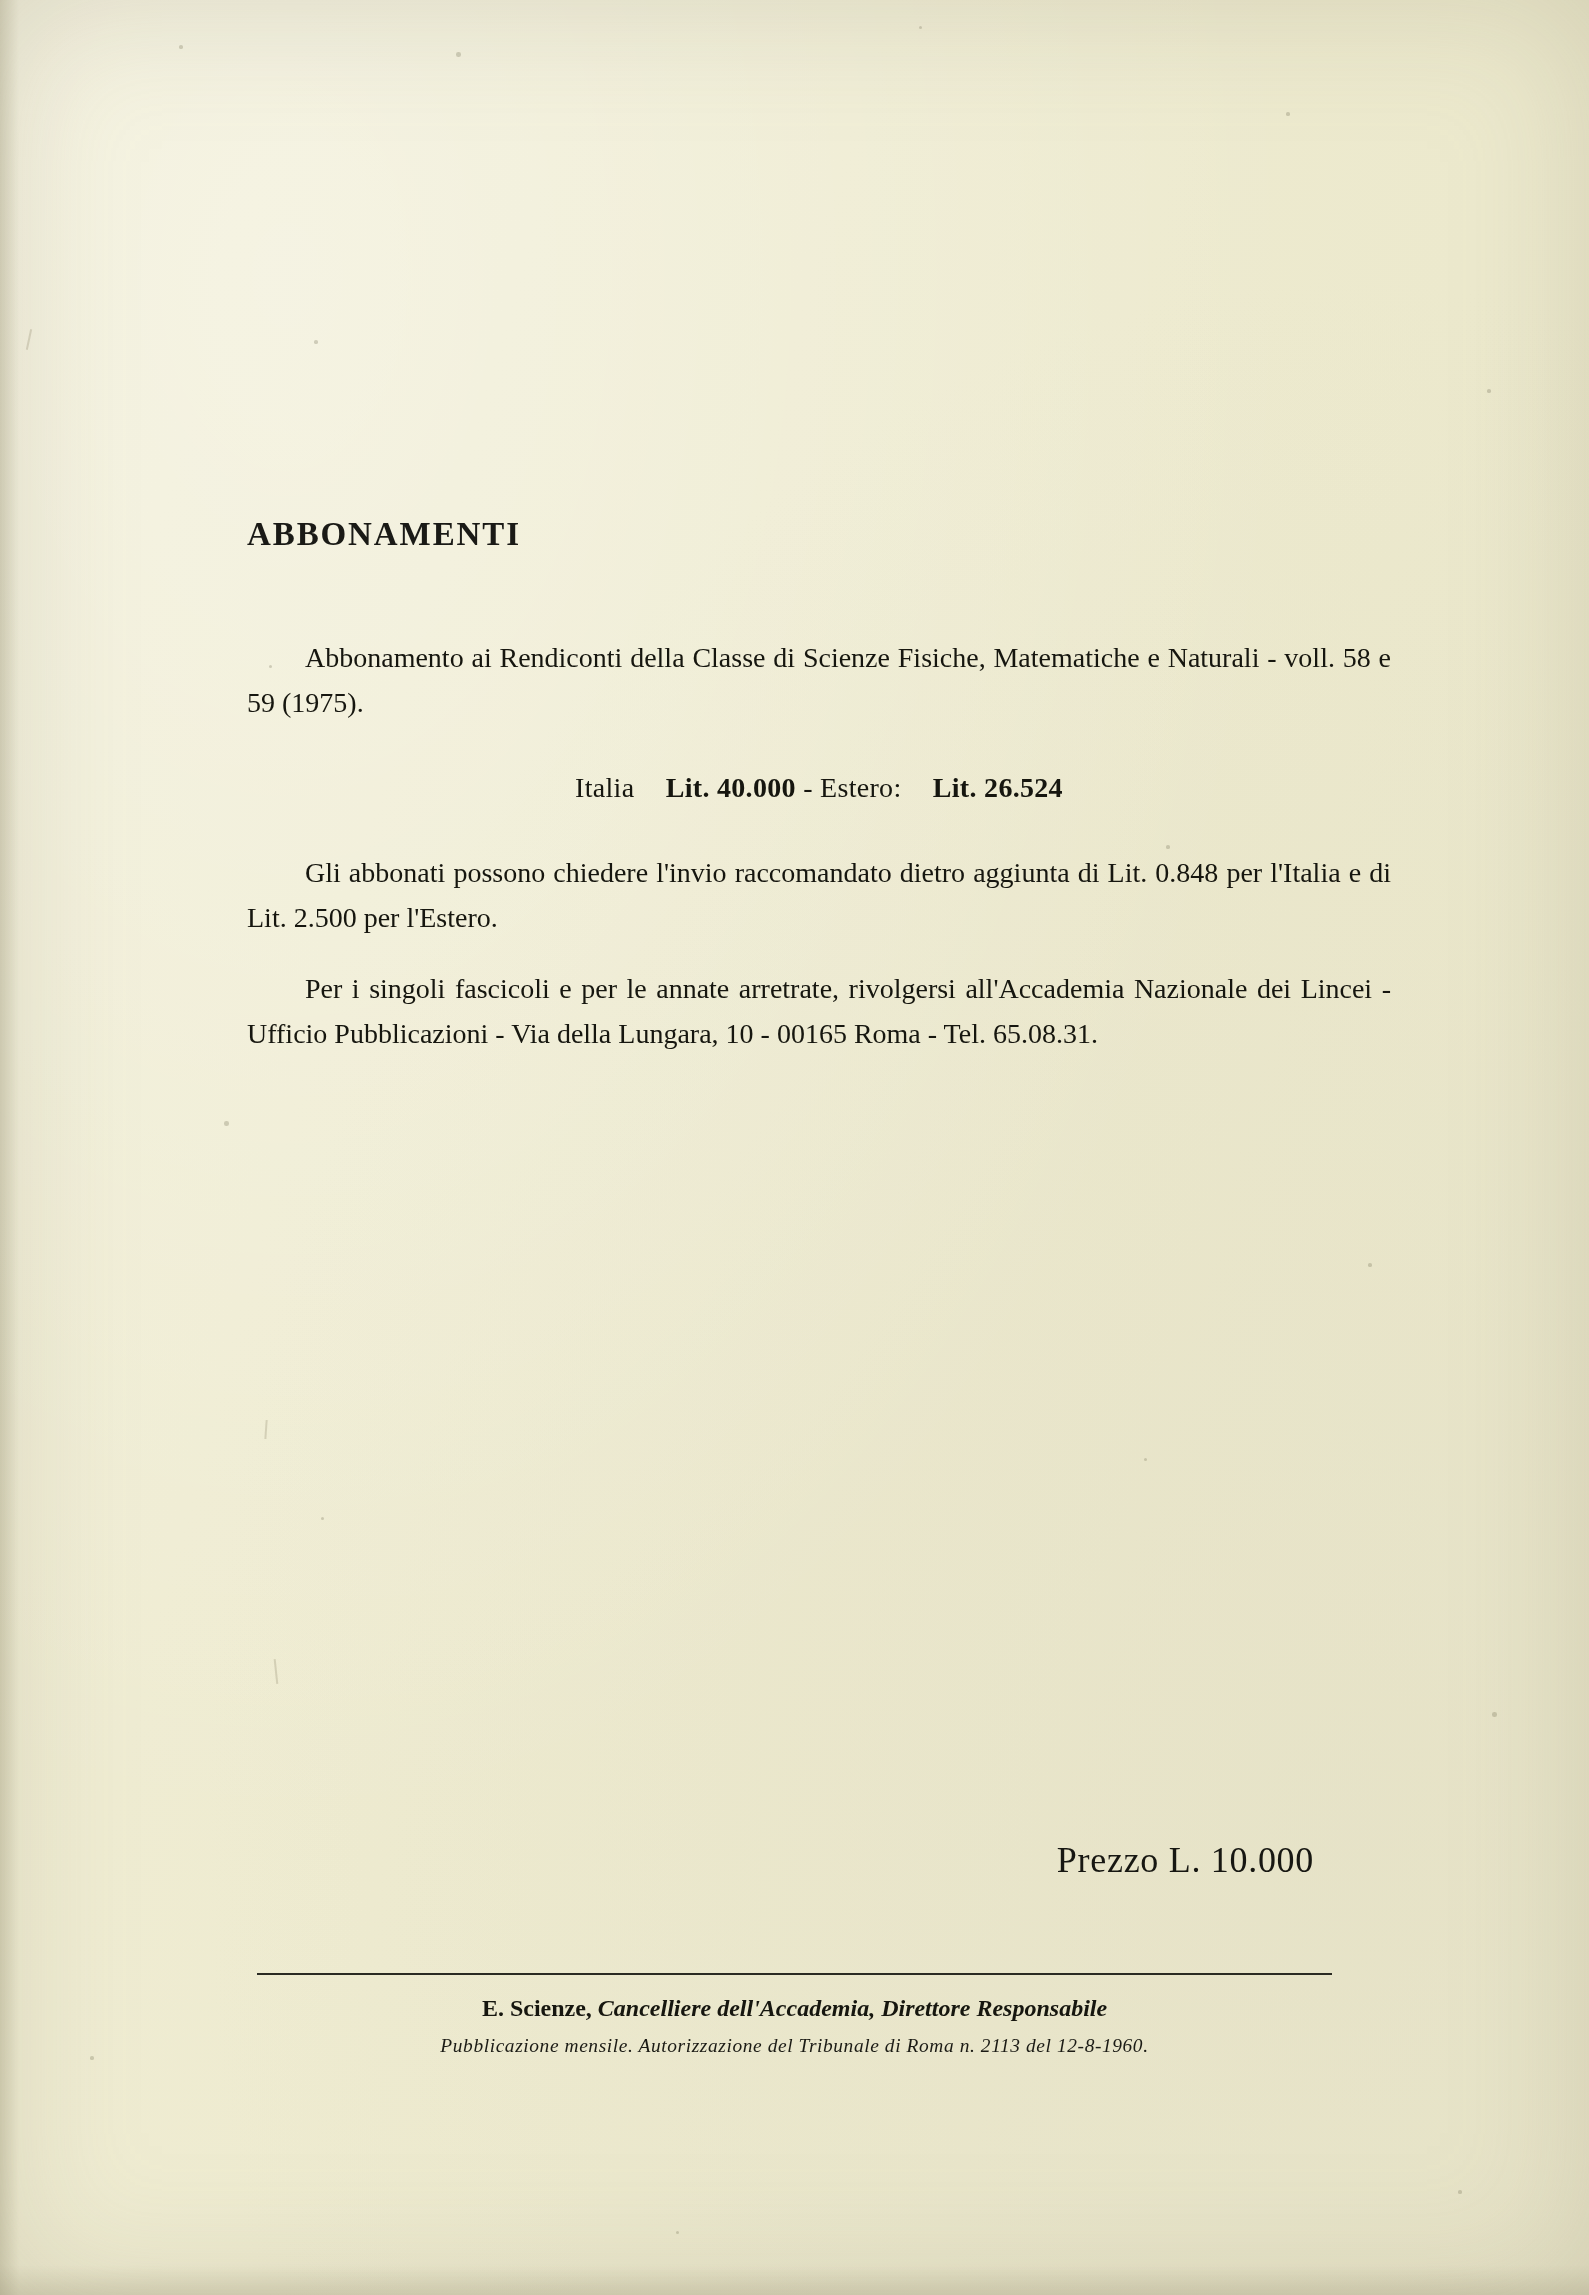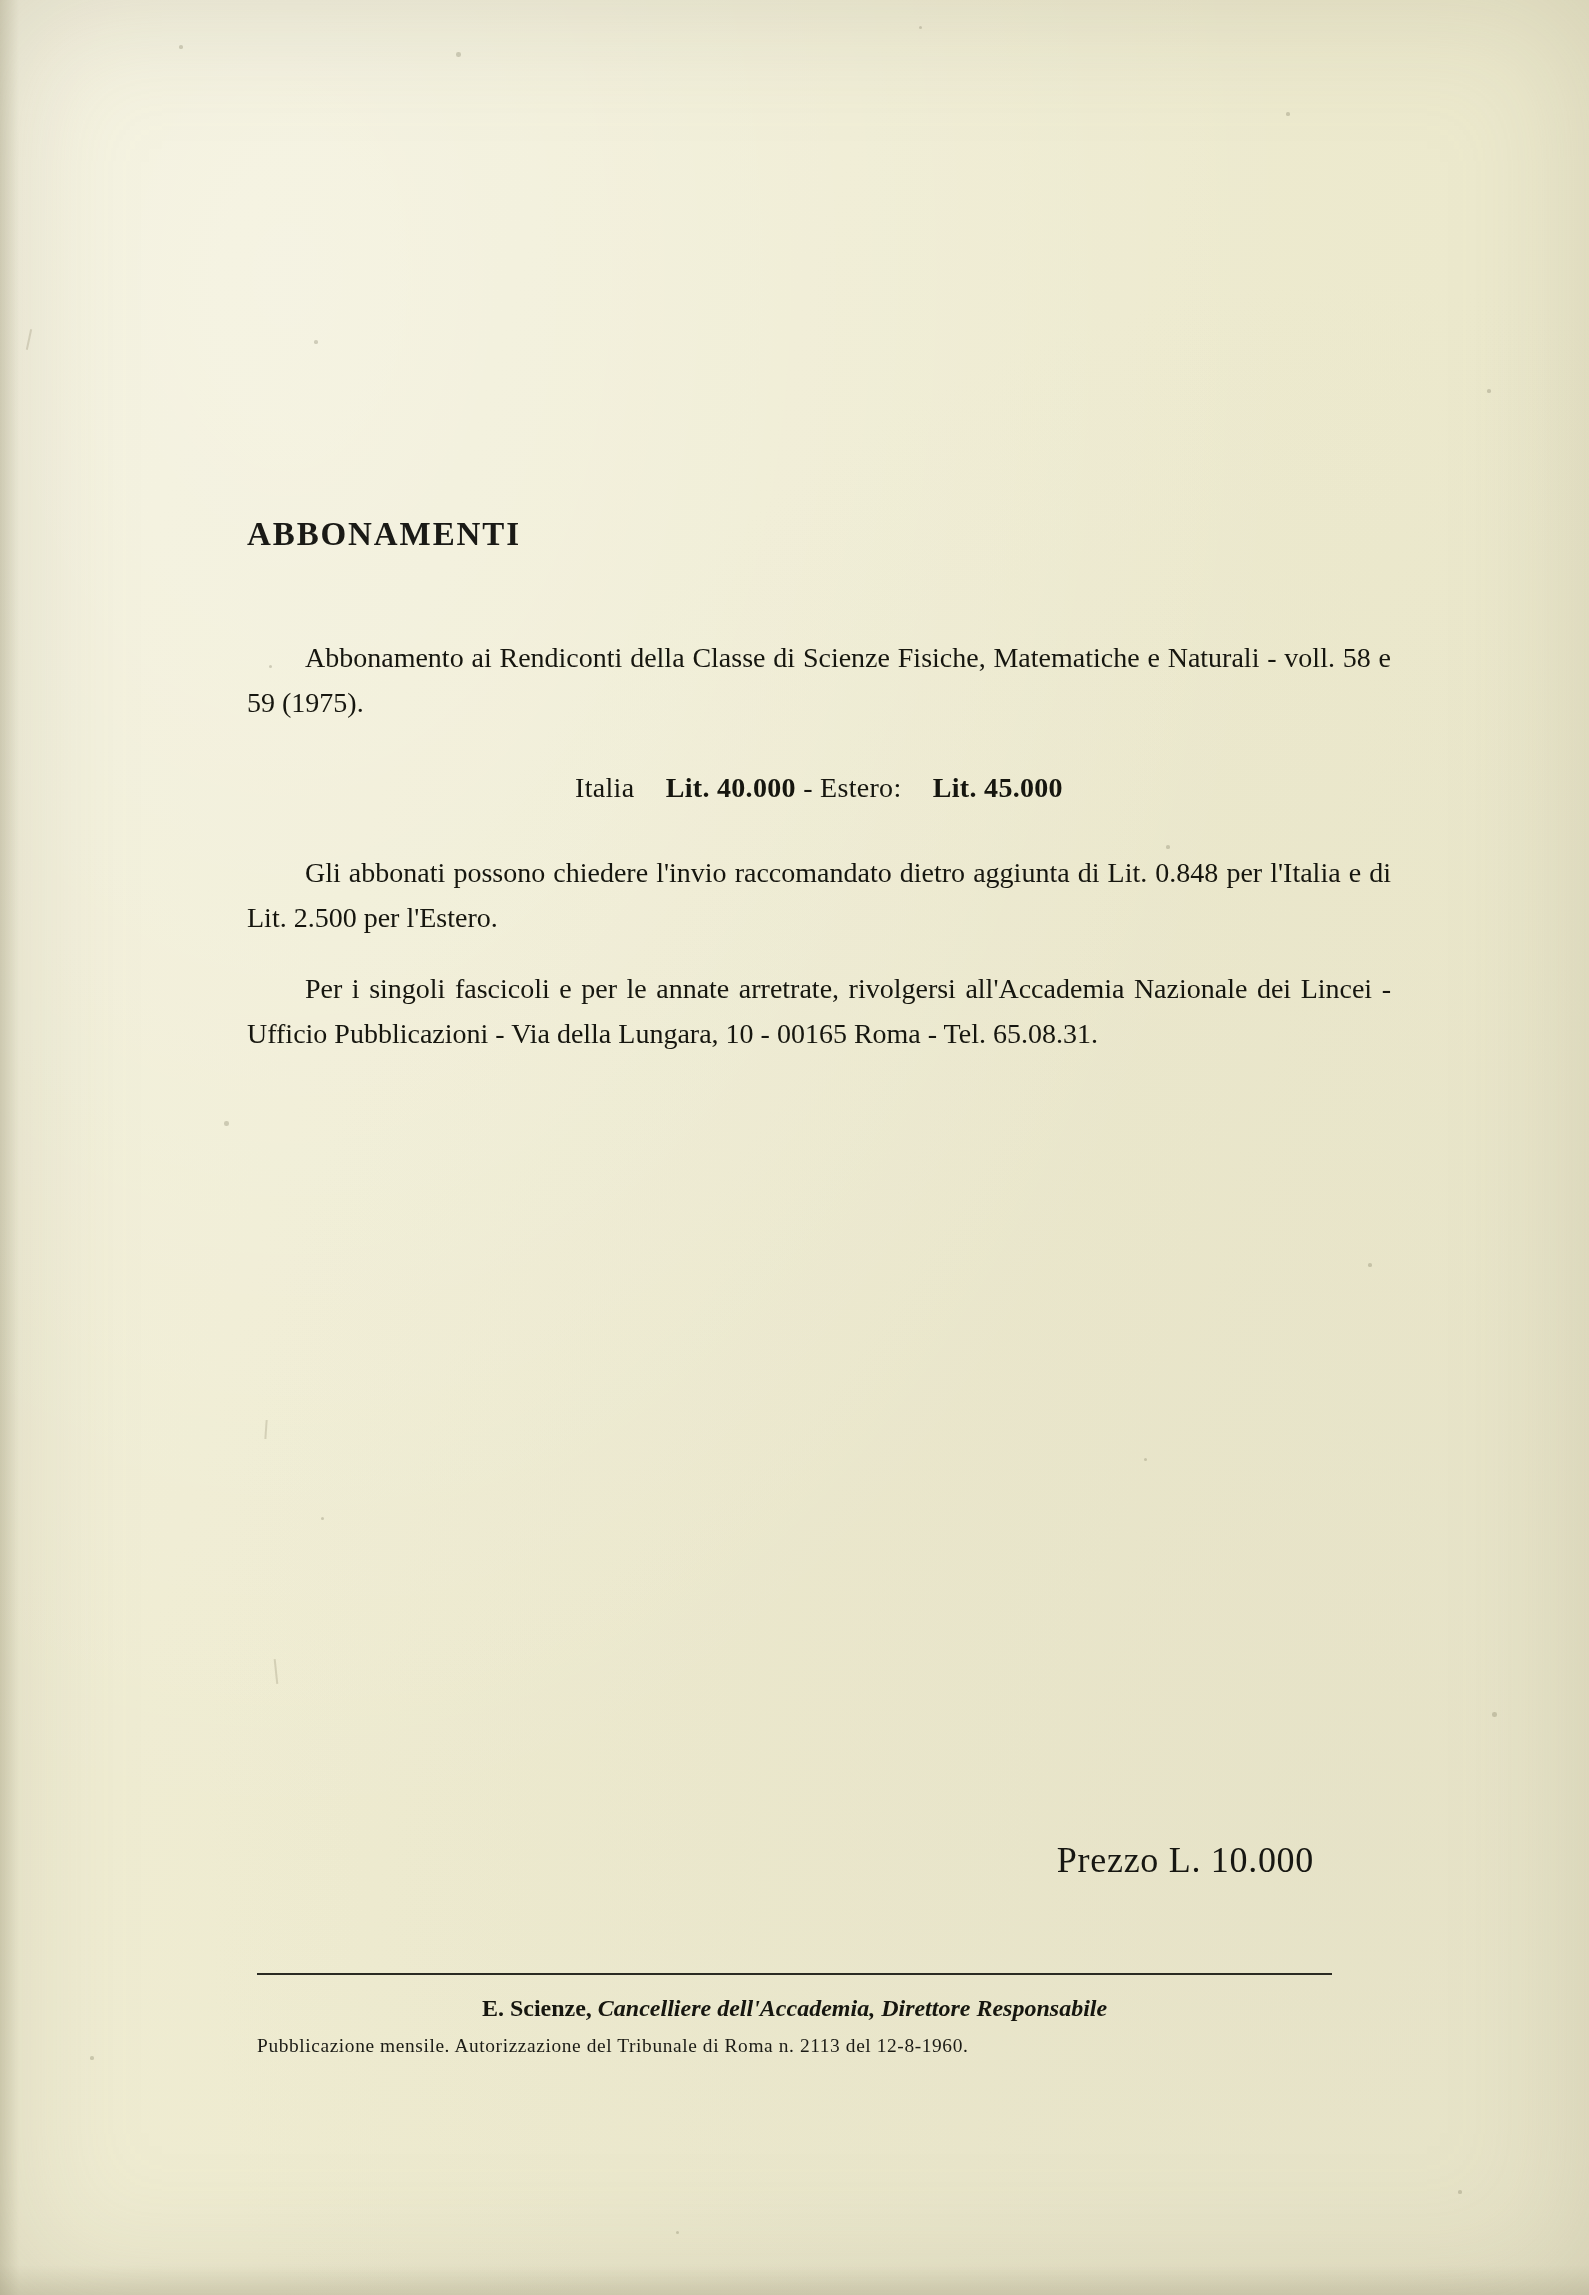--- a/index.html
+++ b/index.html
@@ -102,25 +102,26 @@
   .footer-line1 {
     text-align: center;
     font-size: 24px;
     color: #16160f;
     margin-bottom: 9px;
   }
   .footer-line1 .name { font-weight: 700; }
   .footer-line1 .role { font-style: italic; font-weight: 700; }
 
   .footer-line2, .footer-line3 {
-    text-align: left;
+    text-align: center;
     font-size: 19.4px;
     color: #1b1b15;
     letter-spacing: 0.6px;
     line-height: 1.5;
+    font-style: italic;
   }
 
   
   .vignette {
     position: absolute;
     inset: 0;
     pointer-events: none;
     box-shadow: inset 0 0 135px rgba(150,145,115,0.28);
   }
   .left-edge {
@@ -165,21 +166,21 @@
 
     <h1 class="title">ABBONAMENTI</h1>
 
     <p class="para">Abbonamento ai Rendiconti della Classe di Scienze Fisiche, Matematiche e Naturali - voll. 58 e 59 (1975).</p>
 
     <div class="price-line">
       <span>Italia</span>
       <b>Lit. 40.000</b>
       <span>-</span>
       <span>Estero:</span>
-      <b>Lit. 45.000</b>
+      <b>Lit. 26.524</b>
     </div>
 
     <p class="para">Gli abbonati possono chiedere l'invio raccomandato dietro aggiunta di Lit. 0.848 per l'Italia e di Lit. 2.500 per l'Estero.</p>
 
     <p class="para last">Per i singoli fascicoli e per le annate arretrate, rivolgersi all'Accademia Nazionale dei Lincei - Ufficio Pubblicazioni - Via della Lungara, 10 - 00165 Roma - Tel. 65.08.31.</p>
 
   </div>
 
   <div class="prezzo">Prezzo L. 10.000</div>
 

